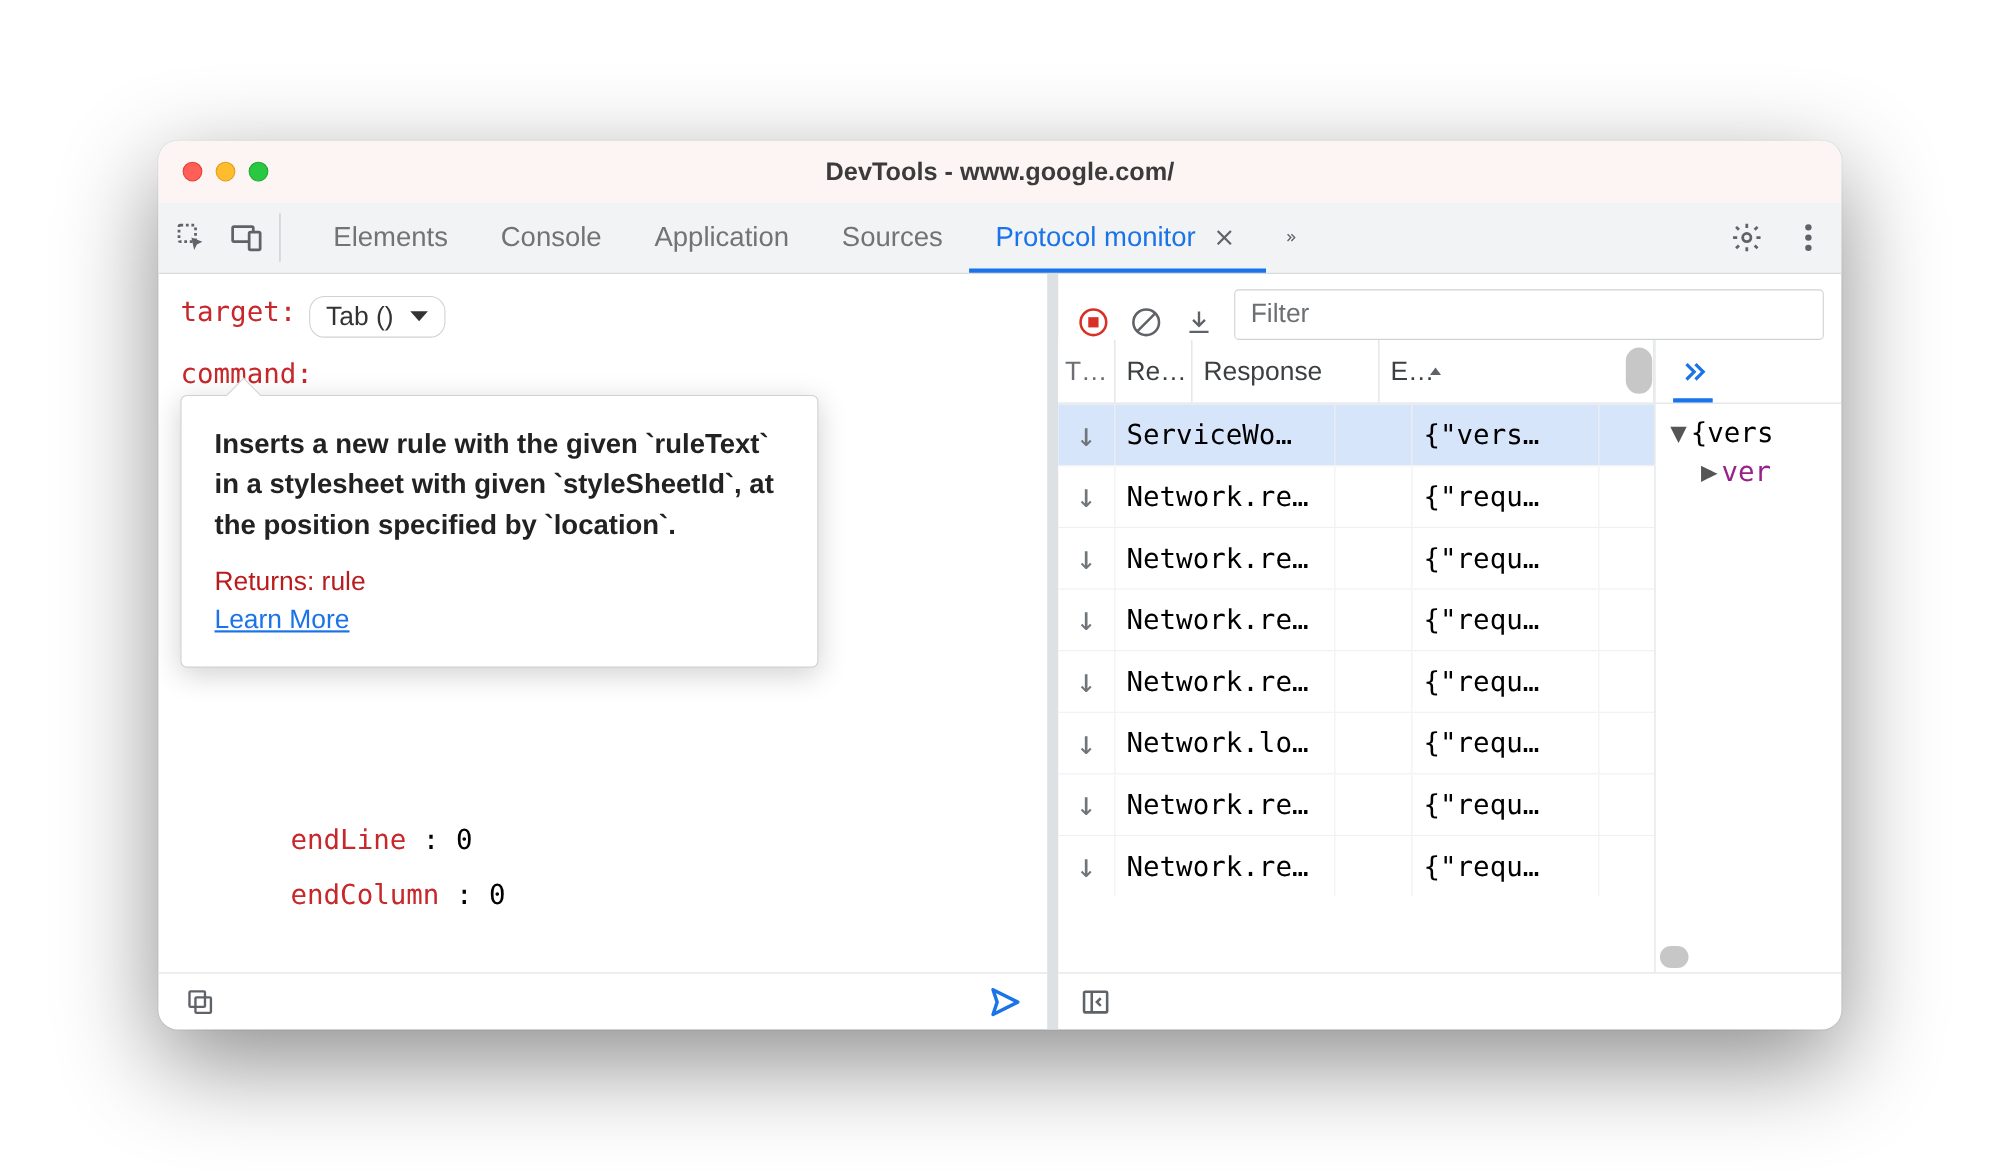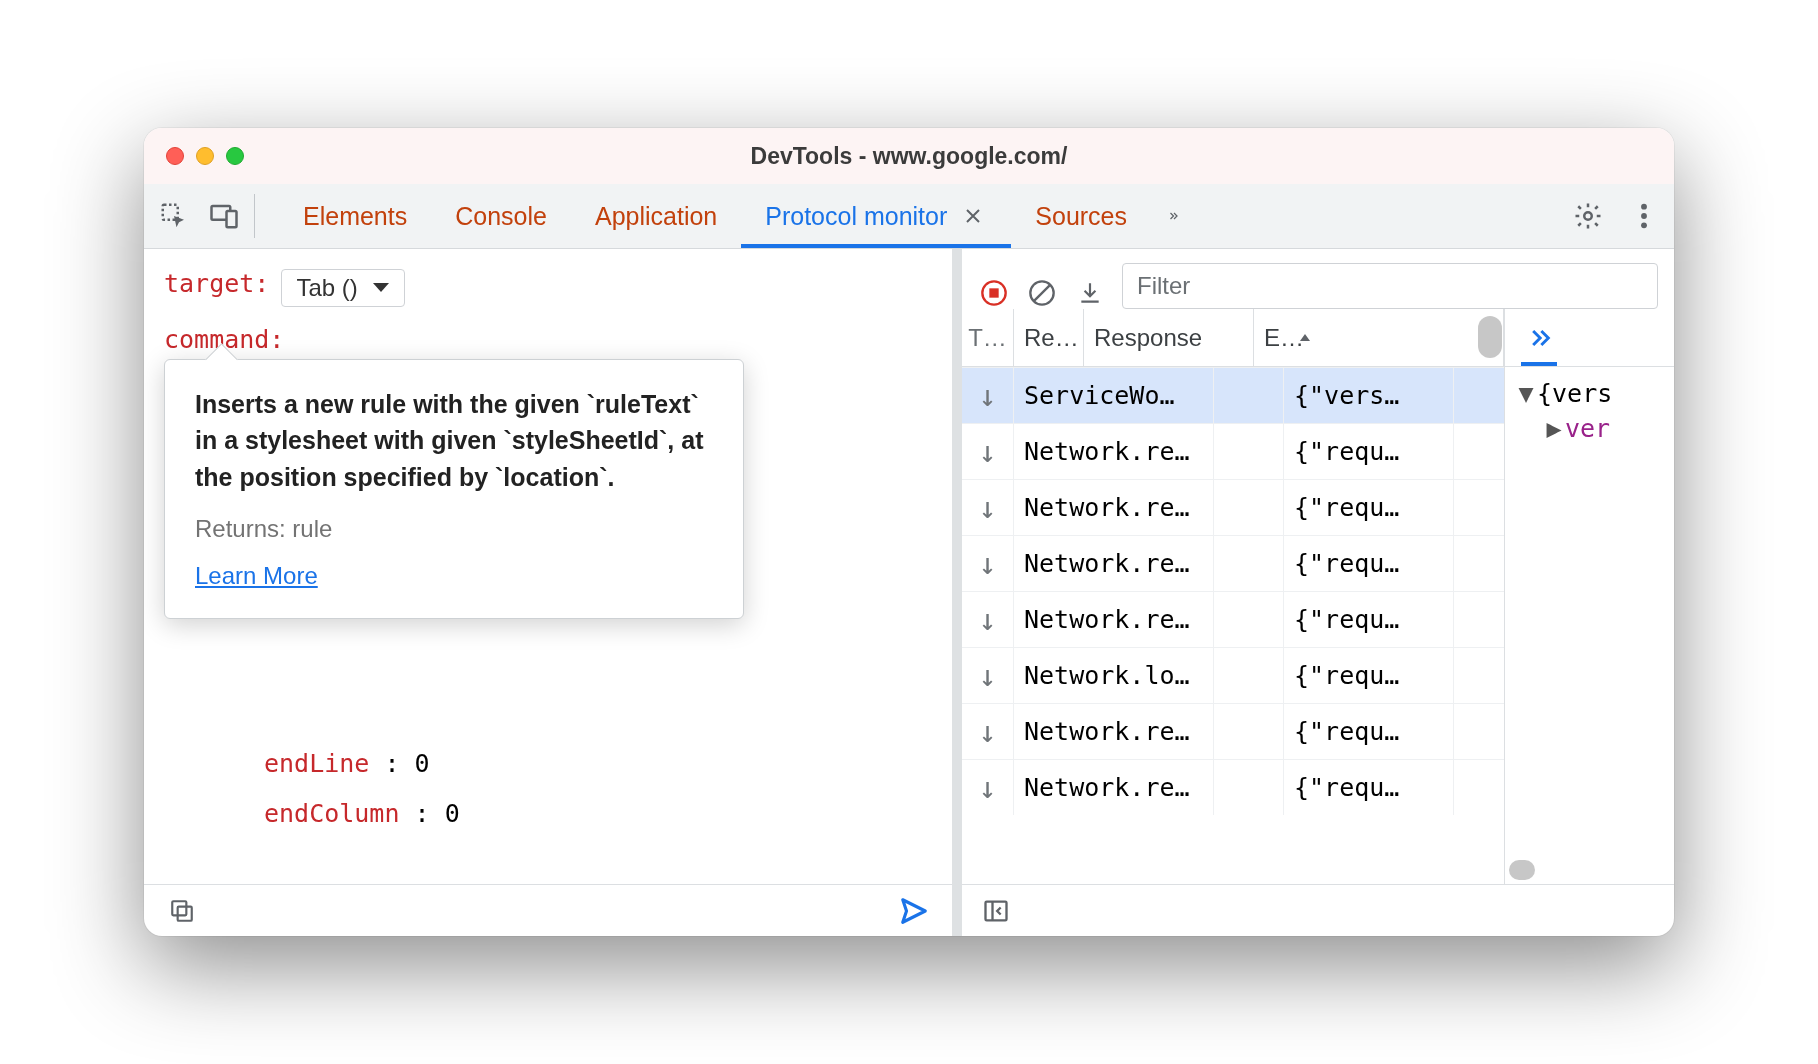--- a/index.html
+++ b/index.html
@@ -75,21 +75,21 @@
   align-items: stretch;
   gap: 0;
   margin-left: 18px;
   height: 100%;
 }
 .tab {
   padding: 0 24px;
   display: flex;
   align-items: center;
   cursor: pointer;
-  color: #c2410c;
+  color: #737373;
 }
 .tab.active {
   color: #1a73e8;
   box-shadow: inset 0 -4px 0 0 #1a73e8;
 }
 .tab-close {
   margin-left: 12px;
   color: #5f6368;
   font-size: 22px;
   padding: 0 4px;
@@ -144,21 +144,21 @@
 }
 .left-row {
   display: flex;
   align-items: flex-start;
   gap: 12px;
   margin-bottom: 18px;
 }
 .kw { color: #c6282b; }
 .select-box {
   border: 1px solid #cfd2d6;
-  border-radius: 4px;
+  border-radius: 14px;
   padding: 4px 14px;
   font-family: -apple-system, Arial, sans-serif;
   font-size: 24px;
   color:#333;
   display:inline-flex;
   align-items:center;
   gap:14px;
   background:#fff;
 }
 .tooltip {
@@ -186,23 +186,23 @@
 }
 .tooltip-desc {
   font-size: 25px;
   font-weight: 700;
   color: #222;
   line-height: 1.45;
   margin-bottom: 20px;
 }
 .tooltip-returns {
   font-size: 24px;
-  color: #737373;
+  color: #b91c1c;
   font-weight: 400;
-  margin-bottom: 18px;
+  margin-bottom: 6px;
 }
 .tooltip-link {
   font-size: 24px;
   color: #1a73e8;
   text-decoration: underline;
 }
 .param-block {
   margin-top: 344px;
   margin-left: 100px;
   line-height: 2.0;
@@ -370,29 +370,29 @@
         <svg width="30" height="30" viewBox="0 0 24 24" fill="none" stroke="#5f6368" stroke-width="2">
             <rect x="2" y="4" width="15" height="11" rx="1"></rect>
             <rect x="14" y="8" width="8" height="13" rx="1" fill="#f1f3f4"></rect>
           </svg>
       </span>
     </div>
     <div class="tabs">
       <div class="tab">Elements</div>
       <div class="tab">Console</div>
       <div class="tab">Application</div>
+      <div class="tab">Sources</div>
       <div class="tab active">
         <span>Protocol monitor</span>
         <span class="tab-close">
           <svg width="20" height="20" viewBox="0 0 20 20" stroke="#5f6368" stroke-width="2">
               <path d="M4 4 L16 16 M16 4 L4 16"></path>
             </svg>
         </span>
       </div>
-      <div class="tab">Sources</div>
     </div>
     <span class="icon-btn more-tabs">
       <svg width="28" height="28" viewBox="0 0 24 24" fill="none" stroke="#5f6368" stroke-width="2.5">
           <path d="M7 6 L13 12 L7 18 M14 6 L20 12 L14 18"></path>
         </svg>
     </span>
     <div class="spacer"></div>
     <div class="trailing">
       <span class="icon-btn">
         <svg width="30" height="30" viewBox="0 0 24 24" fill="none" stroke="#5f6368" stroke-width="2">

